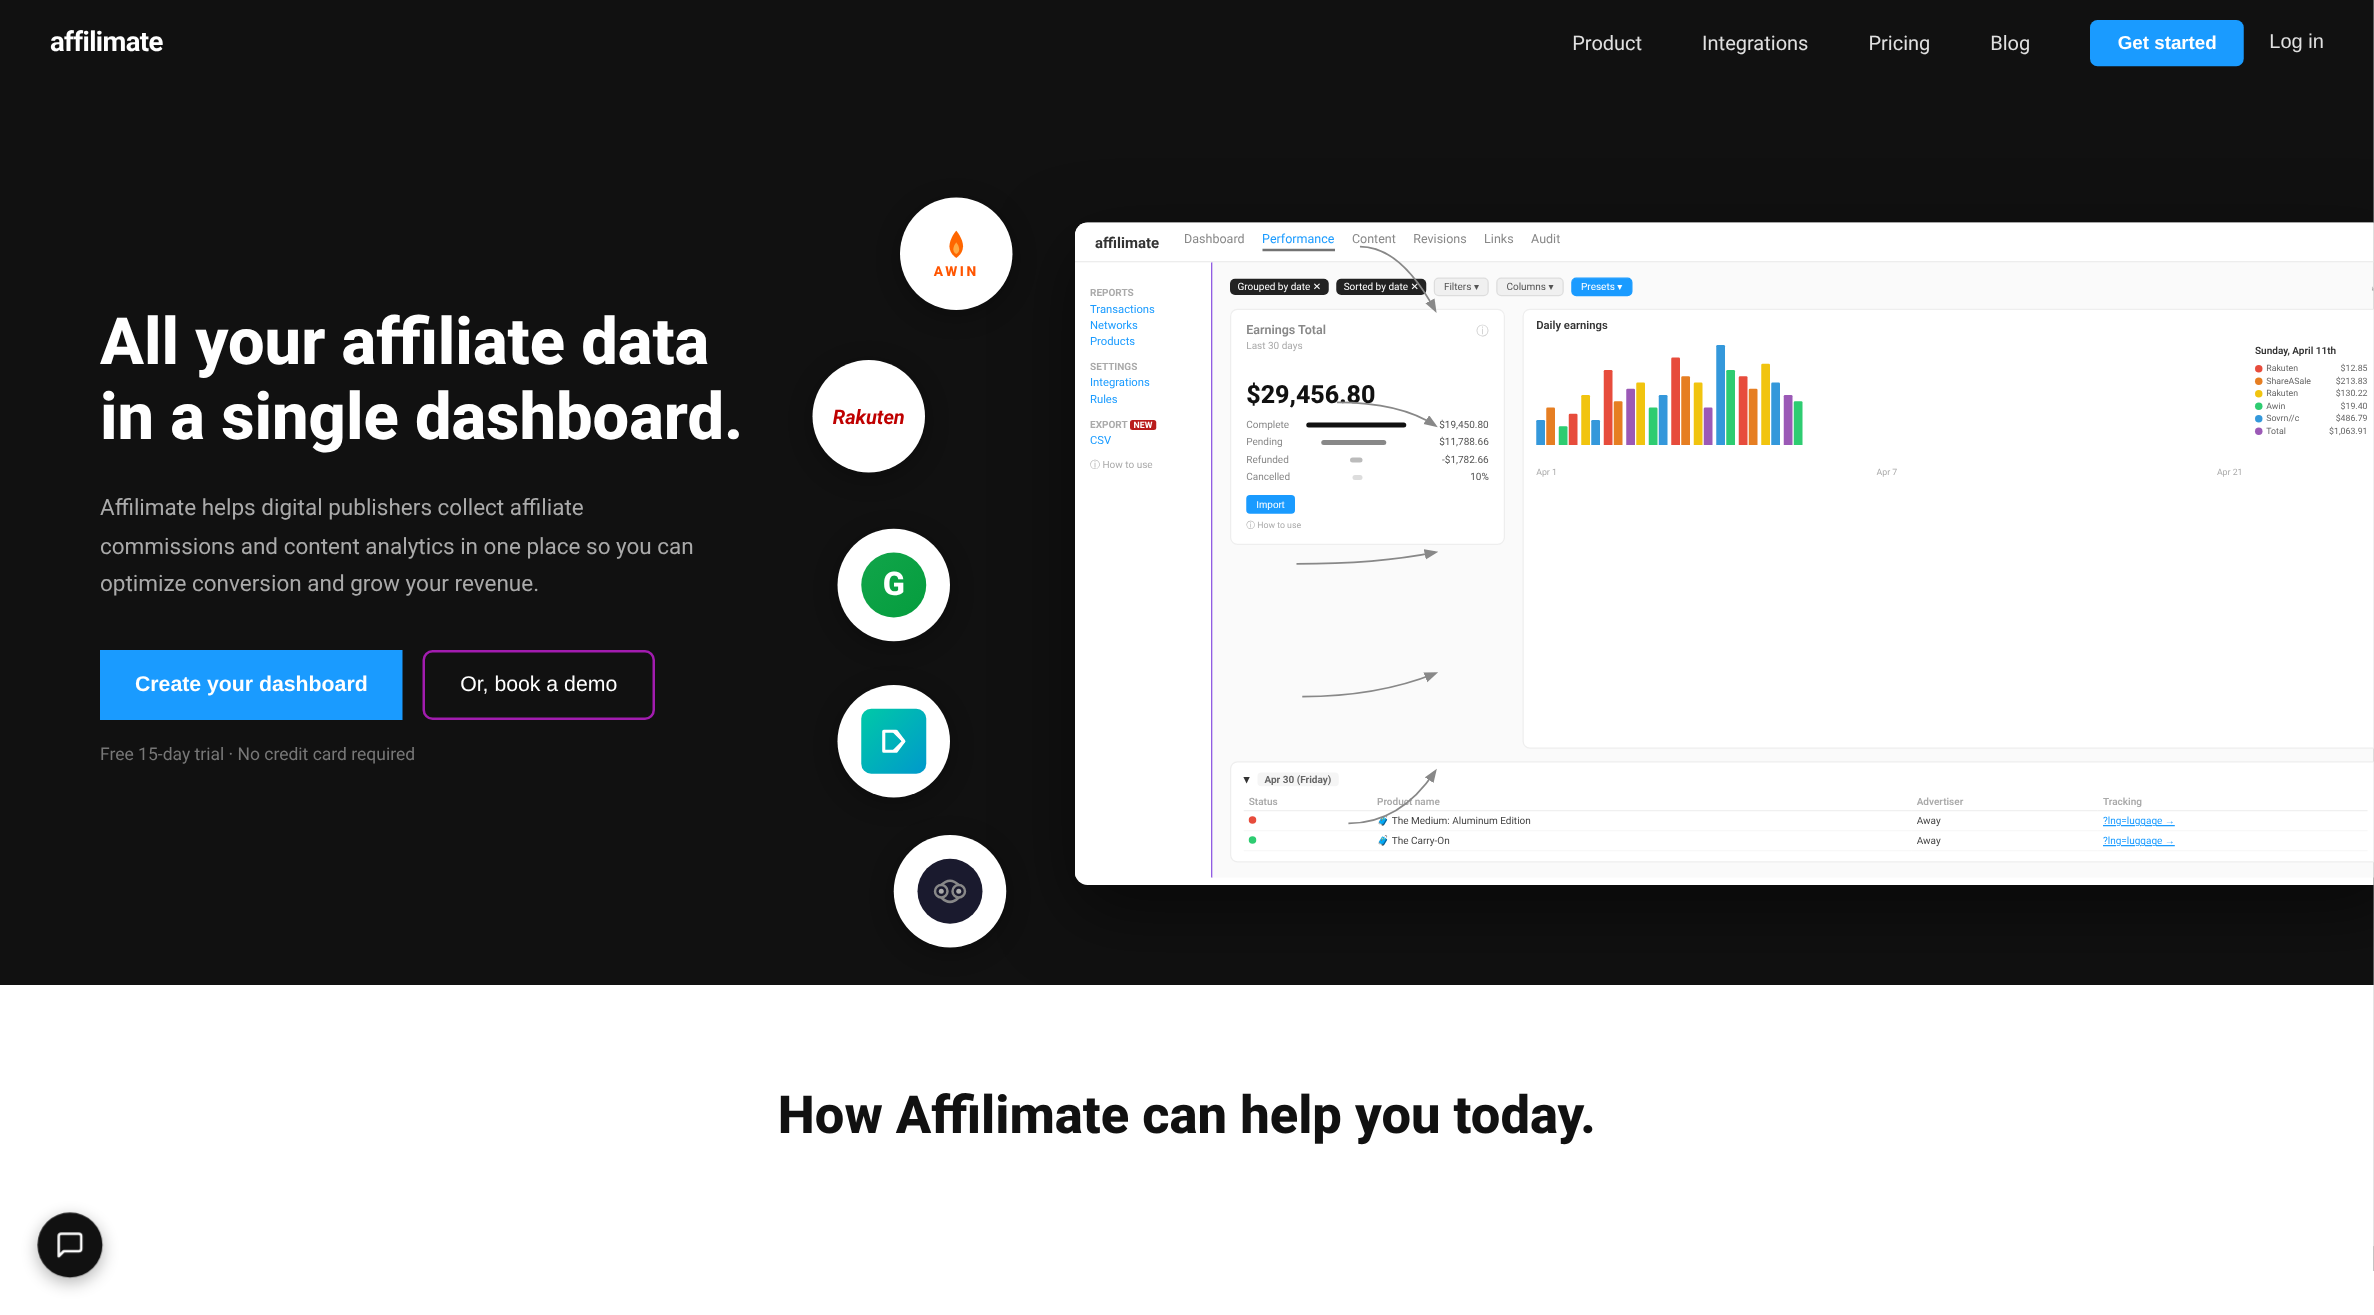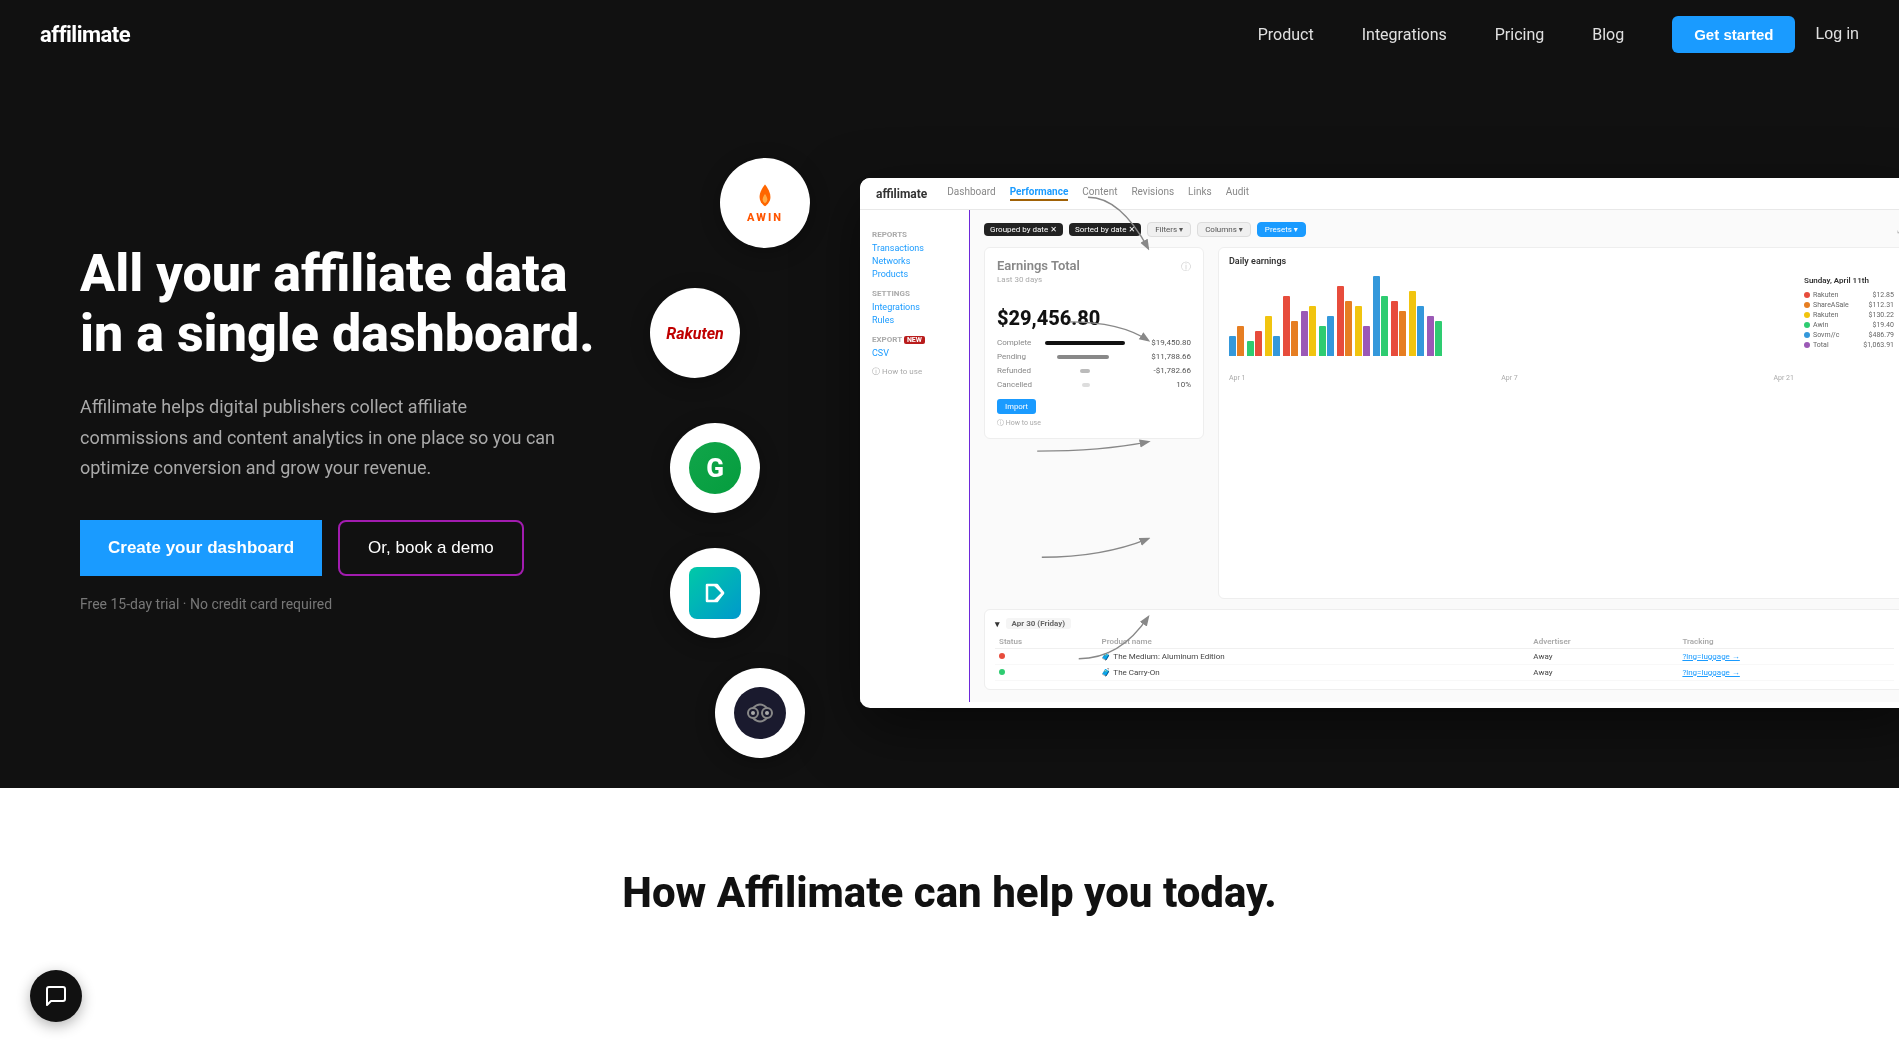--- a/index.html
+++ b/index.html
@@ -197,22 +197,22 @@
       display: flex;
       gap: 14px;
     }
     .dash-nav span {
       font-size: 10px;
       color: #888;
       cursor: pointer;
     }
     .dash-nav span.active {
       color: #1a9bff;
-      font-weight: 700;
-      border-bottom: 2px solid #a16207;
+      font-weight: 400;
+      border-bottom: 2px solid #737373;
       padding-bottom: 2px;
       text-align: center;
     }
     .dash-body {
       display: flex;
       height: calc(100% - 38px);
     }
     .dash-sidebar {
       width: 110px;
       background: #fff;
@@ -278,21 +278,21 @@
       flex-direction: column;
       gap: 10px;
     }
     .earnings-card {
       background: #fff;
       border-radius: 6px;
       border: 1px solid #eee;
       padding: 10px 12px;
     }
     .earnings-label {
-      font-size: 13px;
+      font-size: 10px;
       color: #888;
       font-weight: 600;
       margin-bottom: 2px;
     }
     .earnings-sub {
       font-size: 8px;
       color: #aaa;
       margin-bottom: 4px;
     }
     .earnings-amount {
@@ -748,21 +748,21 @@
                   <div style="display:flex;flex-direction:column;gap:2px;font-size:7px;color:#666;min-width:90px;padding-top:4px;">
                     <div style="font-size:8px;font-weight:600;color:#333;margin-bottom:4px;">Sunday, April 11th</div>
                     <div class="legend-item">
                         <div class="legend-dot" style="background:#e74c3c;"></div>
                         <span>Rakuten</span>
                         <span style="margin-left:auto;">$12.85</span>
                       </div>
                     <div class="legend-item">
                         <div class="legend-dot" style="background:#e67e22;"></div>
                         <span>ShareASale</span>
-                        <span style="margin-left:auto;">$112.31</span>
+                        <span style="margin-left:auto;">$213.83</span>
                       </div>
                     <div class="legend-item">
                         <div class="legend-dot" style="background:#f1c40f;"></div>
                         <span>Rakuten</span>
                         <span style="margin-left:auto;">$130.22</span>
                       </div>
                     <div class="legend-item">
                         <div class="legend-dot" style="background:#2ecc71;"></div>
                         <span>Awin</span>
                         <span style="margin-left:auto;">$19.40</span>

